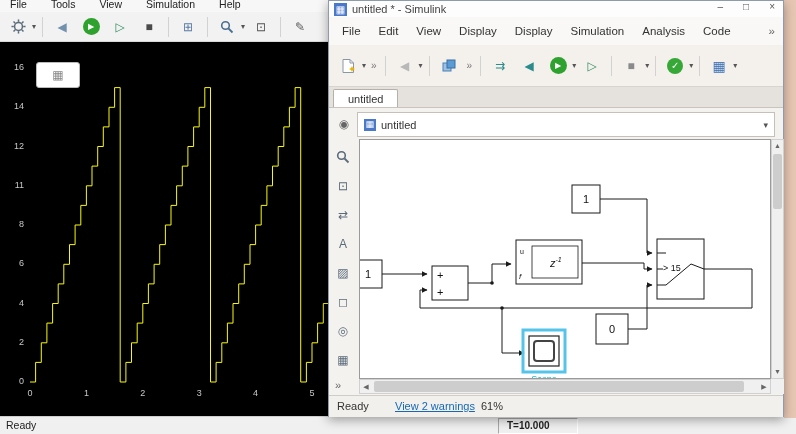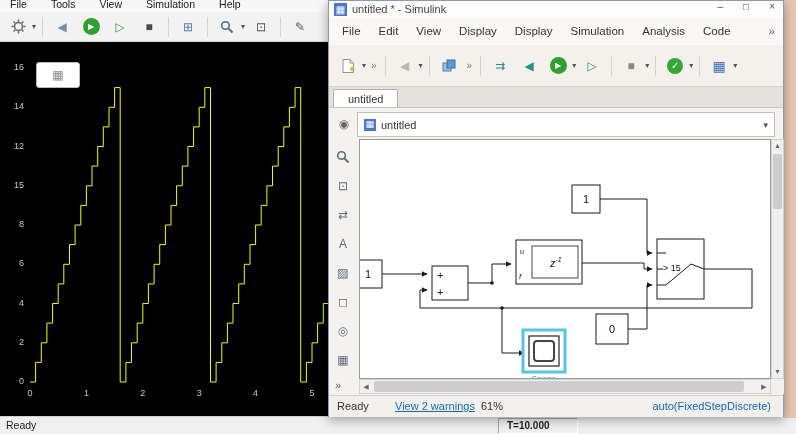--- a/index.html
+++ b/index.html
@@ -113,21 +113,21 @@
   <div class="scope-plot" id="scope-plot" style="background: rgb(0, 0, 0);">
     <svg id="waveform-svg" width="334" height="374">
       <path id="wave" fill="none" stroke-width="1" d="M30.0 340.0 H35.6 V320.4 H41.3 V300.8 H46.9 V281.1 H52.6 V261.5 H58.2 V241.9 H63.8 V222.3 H69.5 V202.6 H75.1 V183.0 H80.8 V163.4 H86.4 V143.8 H92.0 V124.1 H97.7 V104.5 H103.3 V84.9 H109.0 V65.3 H114.6 V45.6 H120.2 V340.0 H125.9 V320.4 H131.5 V300.8 H137.2 V281.1 H142.8 V261.5 H148.4 V241.9 H154.1 V222.3 H159.7 V202.6 H165.4 V183.0 H171.0 V163.4 H176.6 V143.8 H182.3 V124.1 H187.9 V104.5 H193.6 V84.9 H199.2 V65.3 H204.8 V45.6 H210.5 V340.0 H216.1 V320.4 H221.8 V300.8 H227.4 V281.1 H233.0 V261.5 H238.7 V241.9 H244.3 V222.3 H250.0 V202.6 H255.6 V183.0 H261.2 V163.4 H266.9 V143.8 H272.5 V124.1 H278.2 V104.5 H283.8 V84.9 H289.4 V65.3 H295.1 V45.6 H300.7 V340.0 H306.4 V320.4 H312.0 V300.8 H317.6 V281.1 H323.3 V261.5 H328.9 V241.9 H334.0" stroke="#f8f80c"></path>
     </svg>
     <div id="y-ticks">
           <div class="tick-y" style="top: 334px;">0</div>
           <div class="tick-y" style="top: 294.75px;">2</div>
           <div class="tick-y" style="top: 255.5px;">4</div>
           <div class="tick-y" style="top: 216.25px;">6</div>
           <div class="tick-y" style="top: 177px;">8</div>
-          <div class="tick-y" style="top: 137.75px;">15</div>
+          <div class="tick-y" style="top: 137.75px;">11</div>
           <div class="tick-y" style="top: 98.5px;">12</div>
           <div class="tick-y" style="top: 59.25px;">14</div>
           <div class="tick-y" style="top: 20px;">16</div>
         </div>
     <div id="x-ticks">
           <div class="tick-x" style="left: 20px;">0</div>
           <div class="tick-x" style="left: 76.4px;">1</div>
           <div class="tick-x" style="left: 132.8px;">2</div>
           <div class="tick-x" style="left: 189.2px;">3</div>
           <div class="tick-x" style="left: 245.6px;">4</div>
@@ -317,18 +317,17 @@
     <span class="arrow" style="left:0">◀</span>
     <span class="thumb"></span>
     <span class="arrow" style="right:0">▶</span>
   </div>
   <div class="sb-corner"></div>
 
   <div class="sim-status">
     <span class="ready">Ready</span>
     <span class="warn">View 2 warnings</span>
     <span class="zoom">61%</span>
-    <span class="solver">auto(FixedStepDiscrete)</span>
   </div>
 </div>
 
 
 </div>
 
 </body></html>

